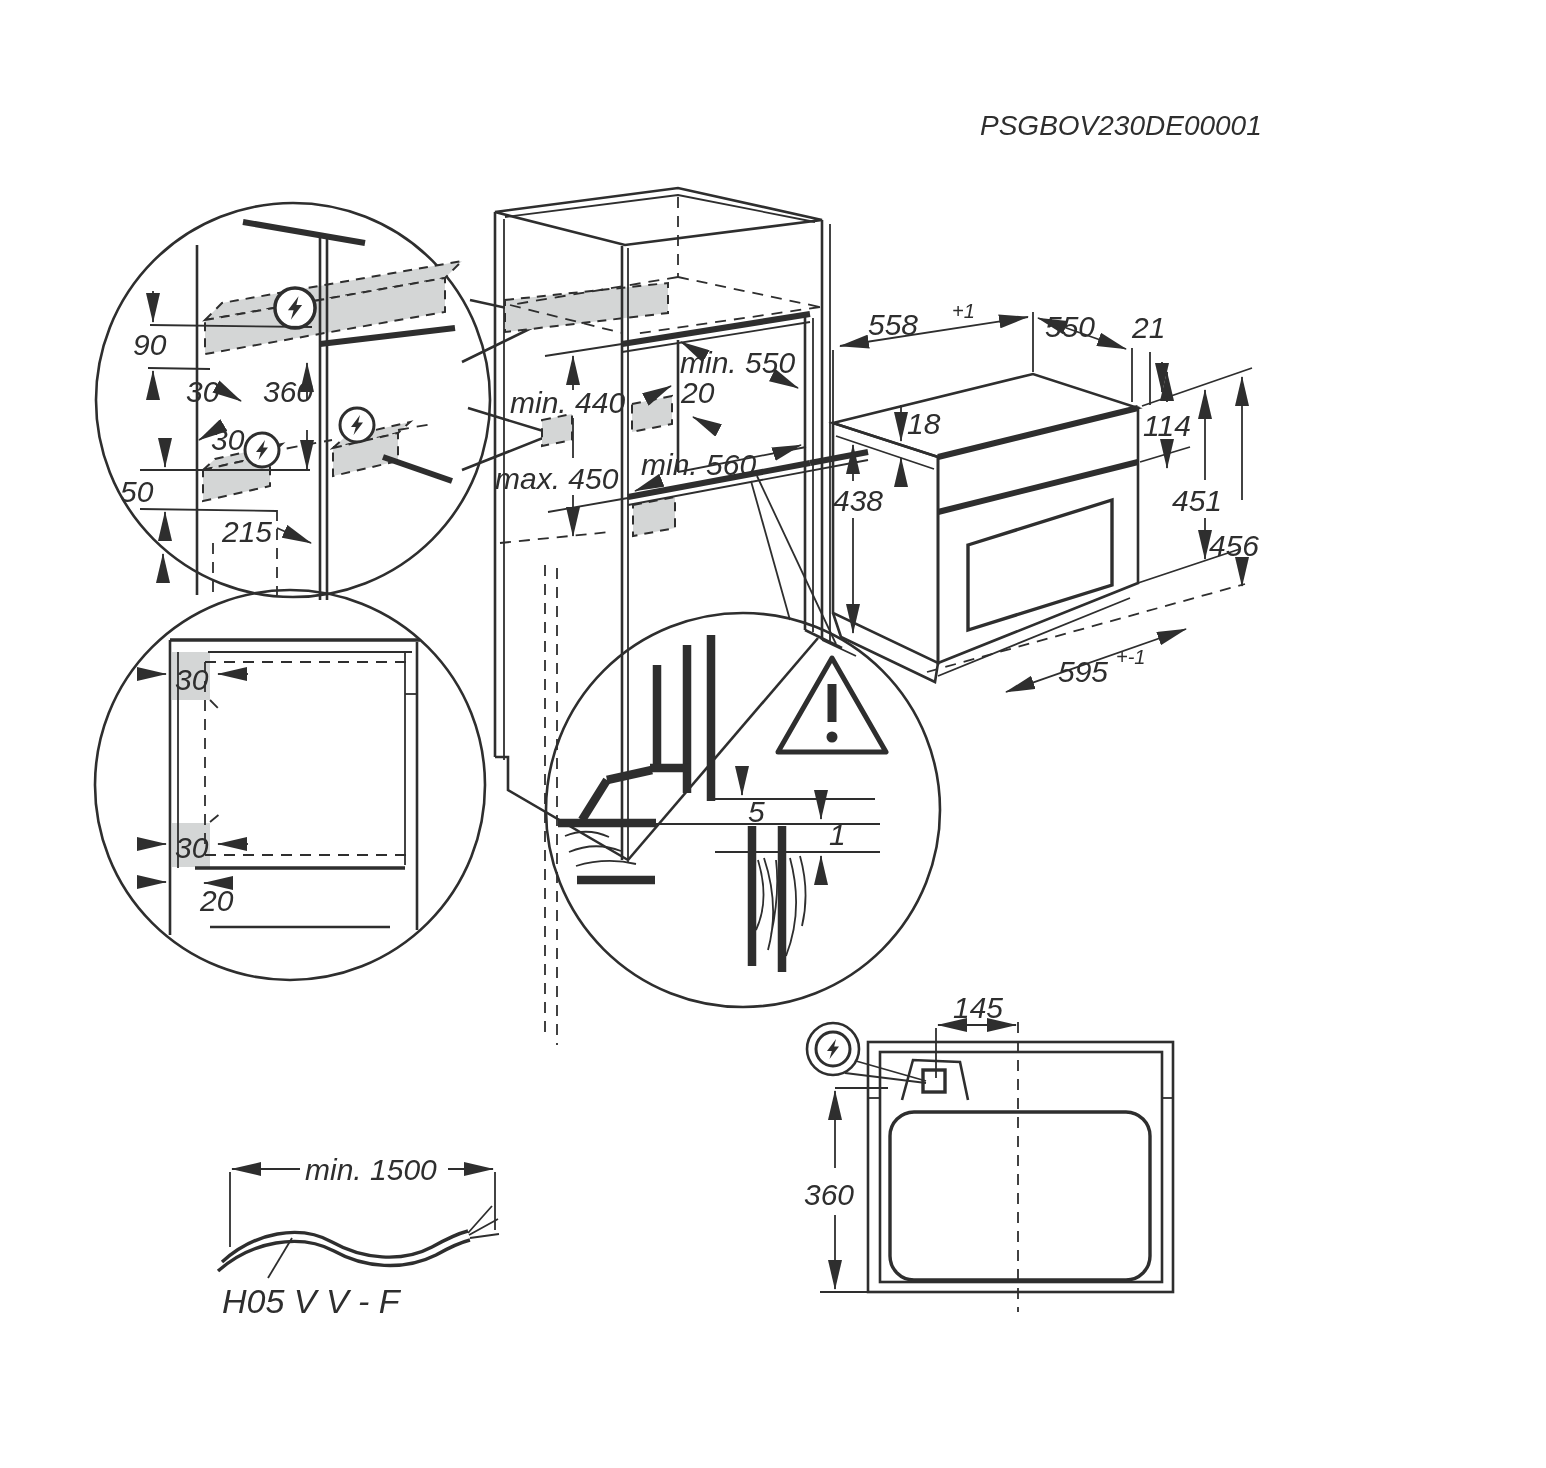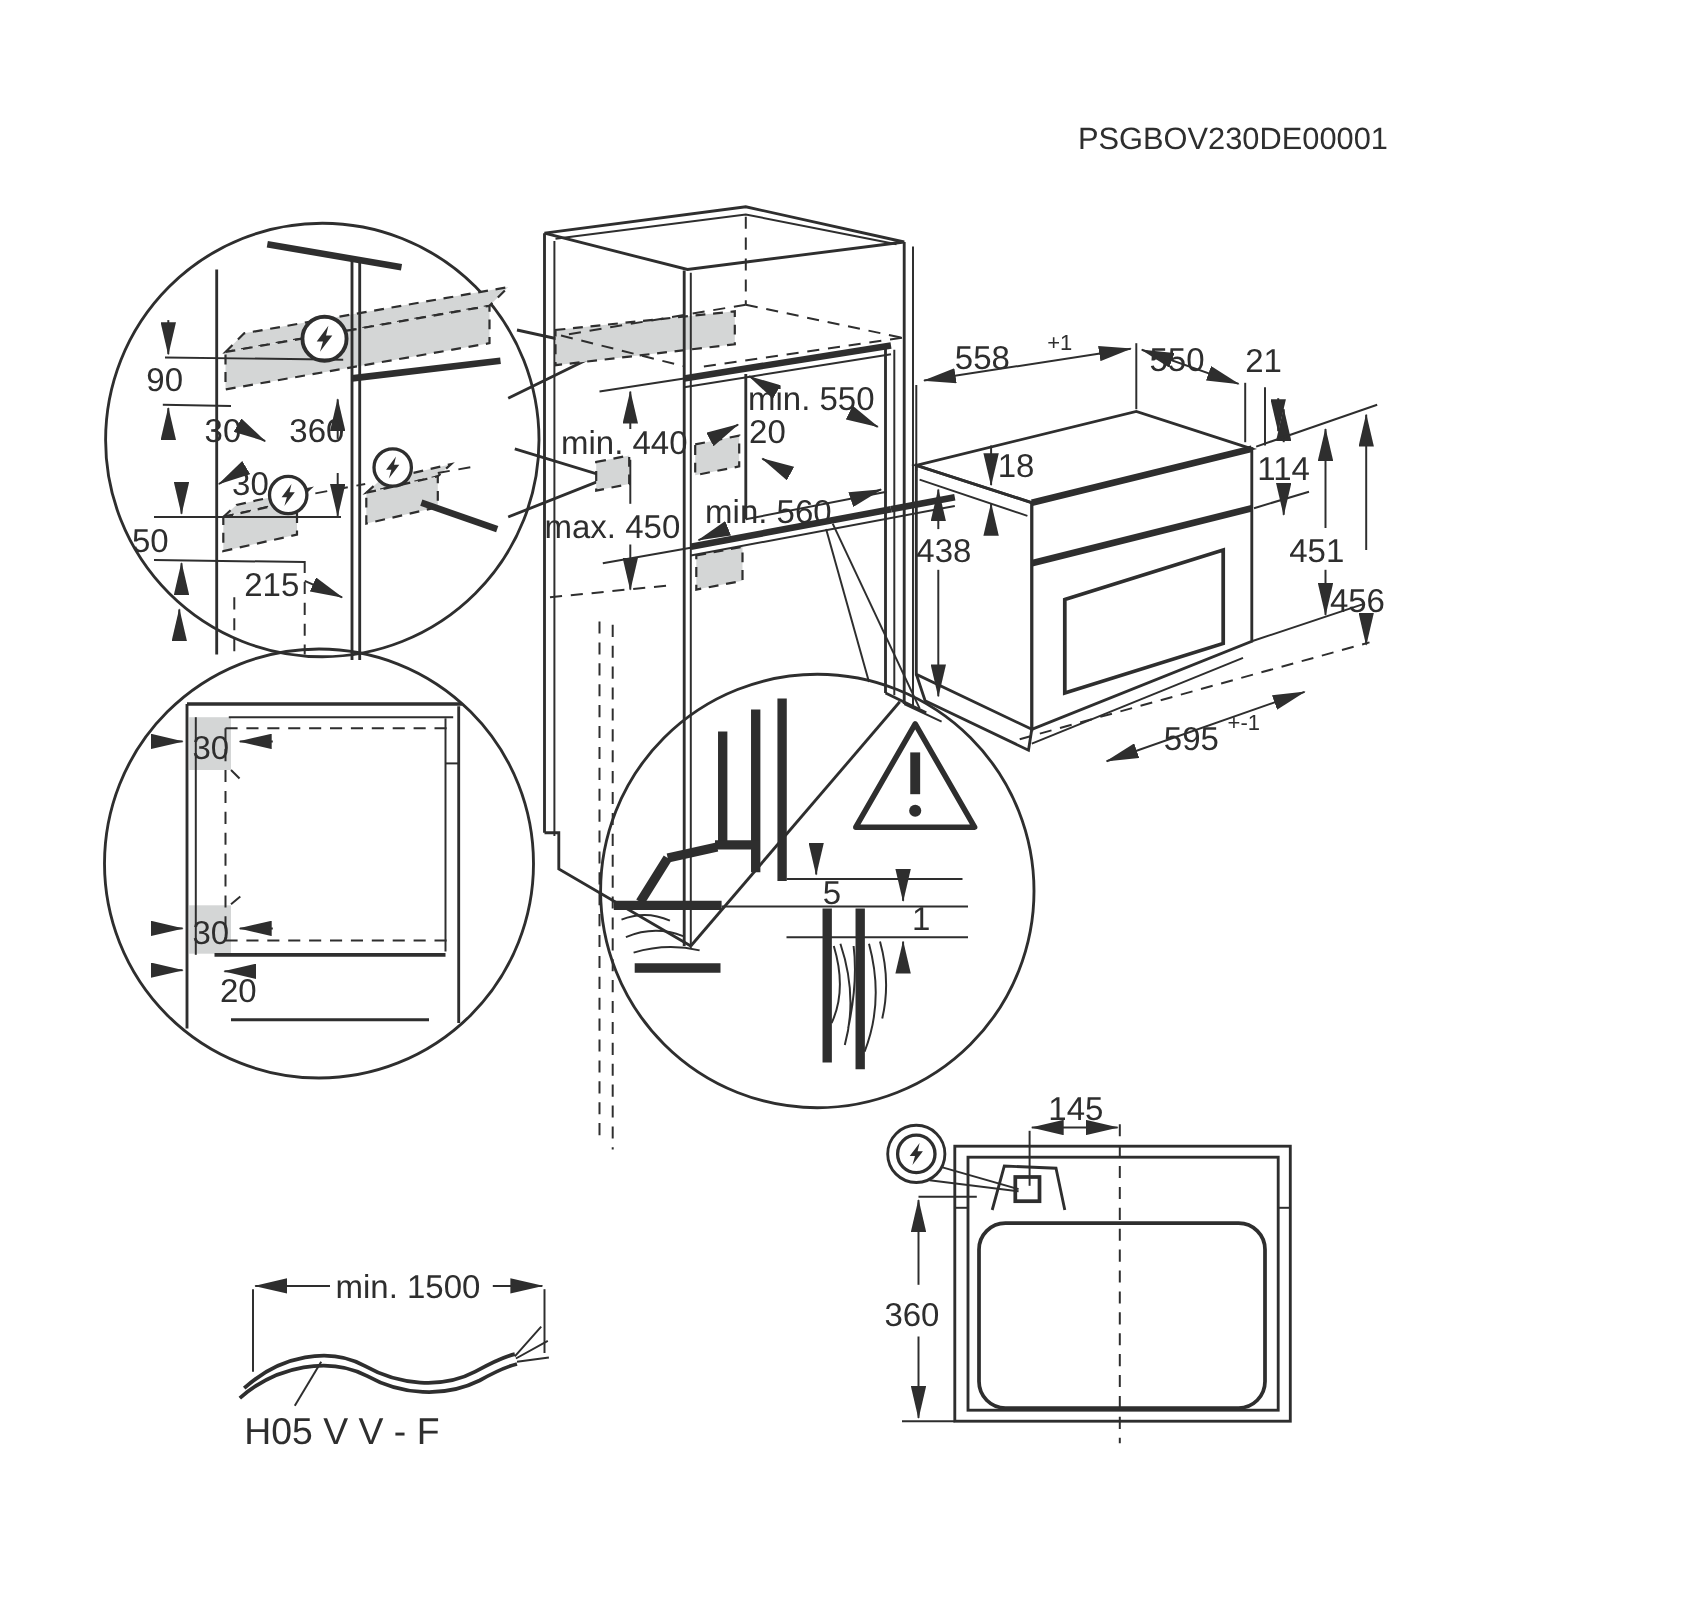--- a/index.html
+++ b/index.html
@@ -1,21 +1,21 @@
 <!DOCTYPE html>
 <html style="--color-line: #2e2e2e; --color-shade: #d4d6d6; --color-bg: #ffffff;"><head>
 <meta charset="utf-8">
 <style>
   :root{
     --color-line:#2e2e2e;
     --color-shade:#d4d6d6;
     --color-bg:#ffffff;
   }
   html,body{margin:0;padding:0;background:var(--color-bg);}
-  .stage{width:1546px;height:1468px;position:relative;background:var(--color-bg);}
+  .stage{width:1546px;height:1468px;position:relative;background:var(--color-bg);font-style:italic;}
   svg{font-family:"Liberation Sans", sans-serif;}
   .ln{stroke:var(--color-line);fill:none;stroke-width:2.6;stroke-linejoin:miter;}
   .thin{stroke-width:1.8;}
   .med{stroke-width:3.4;}
   .thick{stroke-width:6;}
   .xthick{stroke-width:8.5;}
   .dash{stroke-dasharray:11 8;}
   .shade{fill:var(--color-shade);stroke:none;}
   .shadeD{fill:var(--color-shade);stroke:var(--color-line);stroke-width:2;stroke-dasharray:9 7;}
   text{fill:var(--color-line);font-size:30px;}

